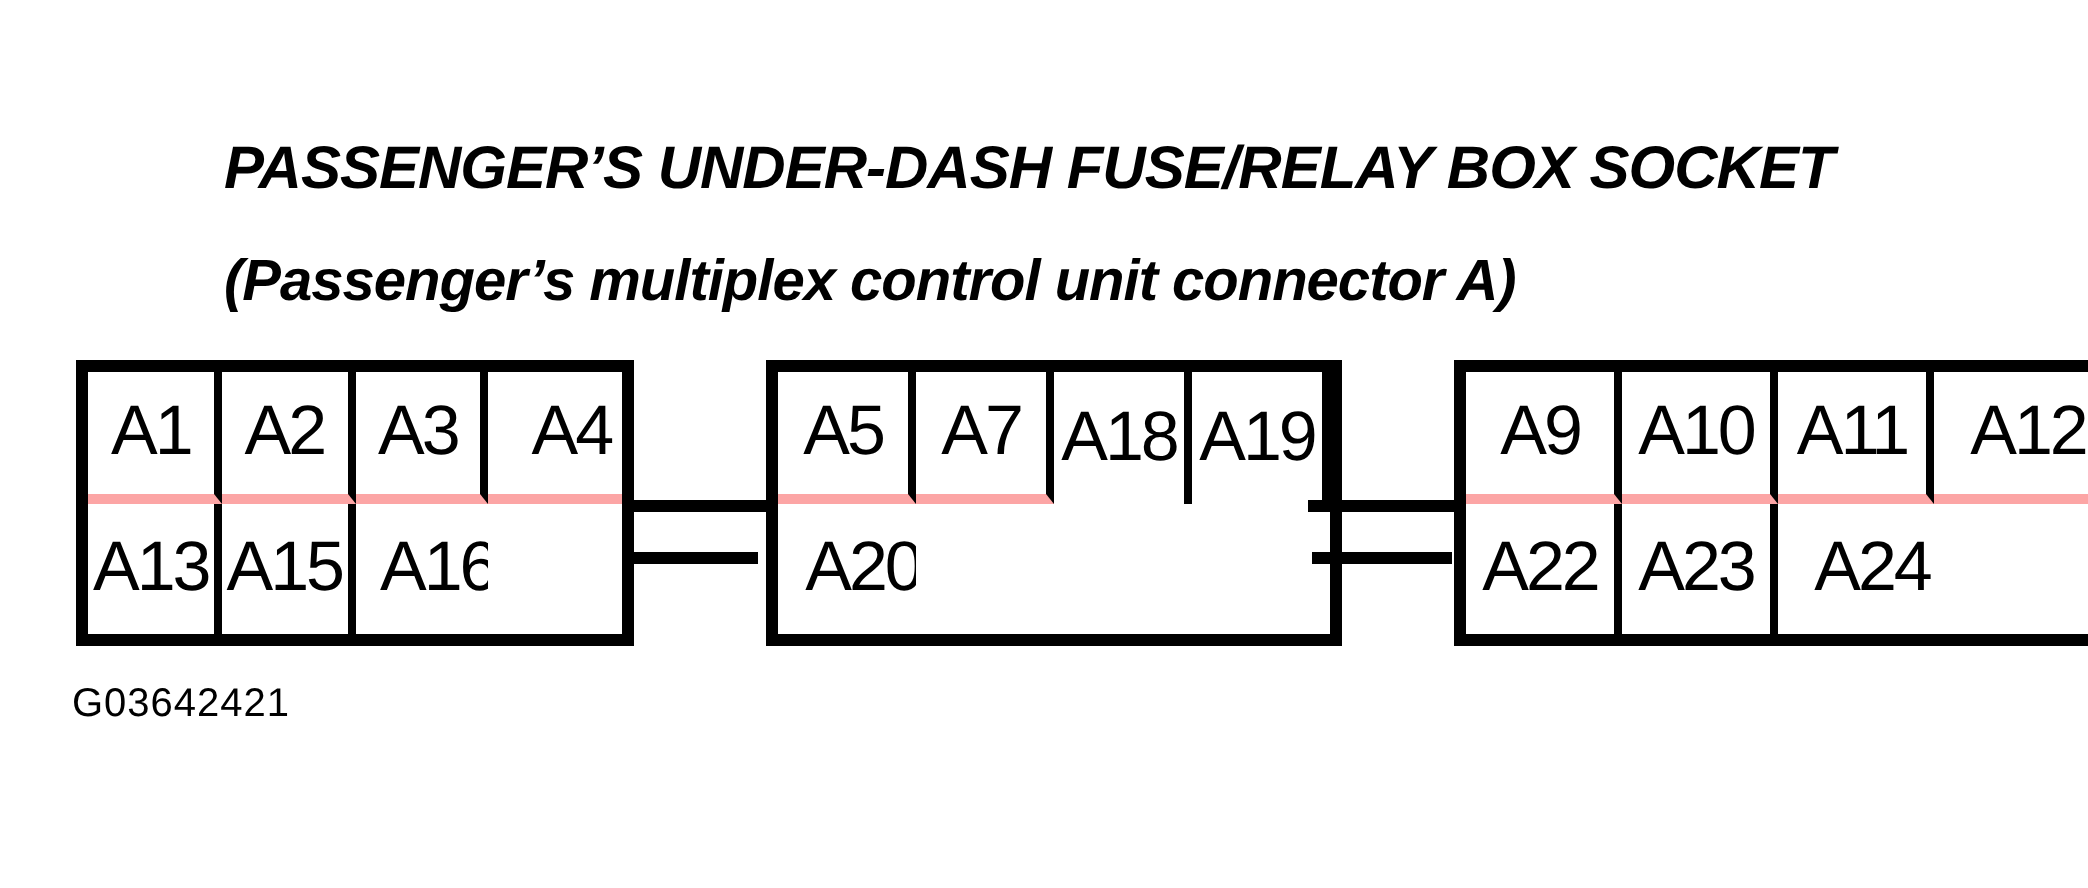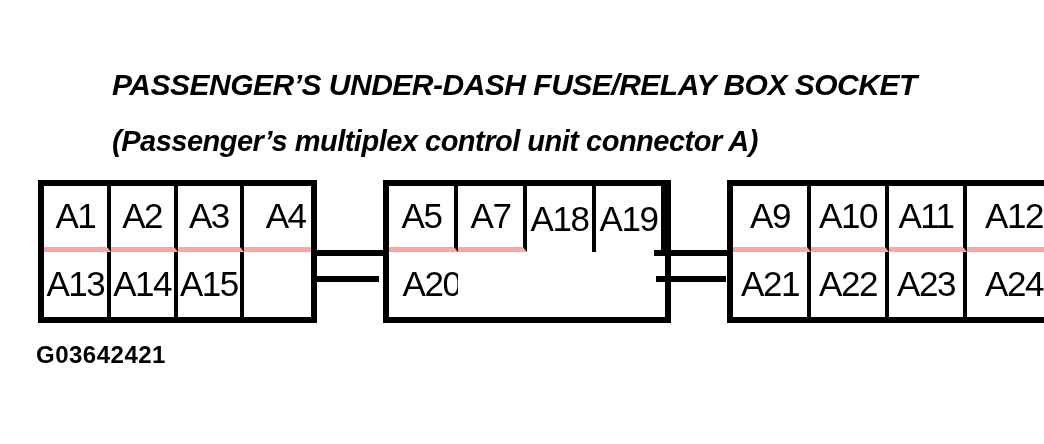--- a/index.html
+++ b/index.html
@@ -71,59 +71,58 @@
     background: #000000;
   }
   .wire-gap1-top    { left: 311px; top: 250px; width: 76px; }
   .wire-gap1-bottom { left: 313px; top: 276px; width: 66px; }
   .wire-gap2-top    { left: 654px; top: 250px; width: 77px; }
   .wire-gap2-bottom { left: 656px; top: 276px; width: 70px; }
   .figure-code {
     position: absolute;
     left: 36px;
     top: 341px;
-    font-size: 24px;
-    font-weight: 700;
+    font-size: 20px;
+    font-weight: 400;
     letter-spacing: 0.5px;
   }
 </style>
 </head>
 <body>
 
 <div class="canvas">
 
   <div class="title-wrap">
     <div class="title-line1">PASSENGER’S UNDER-DASH FUSE/RELAY BOX SOCKET</div>
     <div class="title-line2">(Passenger’s multiplex control unit connector A)</div>
   </div>
 
   <div class="block block-1">
     <div class="cell">A1</div>
     <div class="cell">A2</div>
     <div class="cell">A3</div>
     <div class="cell col-last">A4</div>
     <div class="cell row-bottom">A13</div>
-    <div class="cell row-bottom">A14</div>
     <div class="cell row-bottom">A15</div>
+    <div class="cell row-bottom col-last">A16</div>
   </div>
 
   <div class="block block-2">
     <div class="cell">A5</div>
     <div class="cell">A7</div>
     <div class="cell row-bottom">A18</div>
     <div class="cell row-bottom">A19</div>
     <div class="cell row-bottom col-last">A20</div>
   </div>
 
   <div class="block block-3">
     <div class="cell">A9</div>
     <div class="cell">A10</div>
     <div class="cell">A11</div>
     <div class="cell col-last">A12</div>
-    <div class="cell row-bottom">A21</div>
     <div class="cell row-bottom">A22</div>
     <div class="cell row-bottom">A23</div>
     <div class="cell row-bottom col-last">A24</div>
   </div>
 
   <div class="wire wire-gap1-top"></div>
   <div class="wire wire-gap1-bottom"></div>
   <div class="wire wire-gap2-top"></div>
   <div class="wire wire-gap2-bottom"></div>
 

